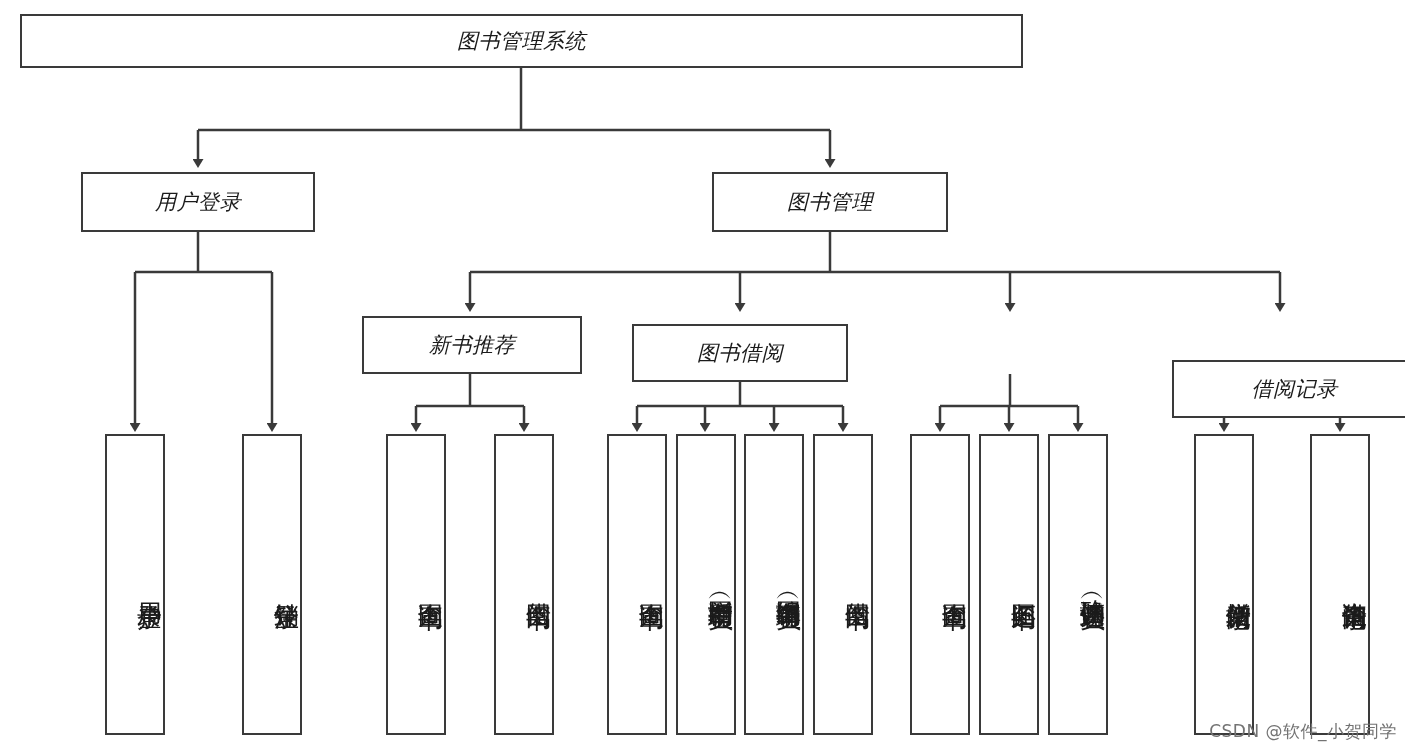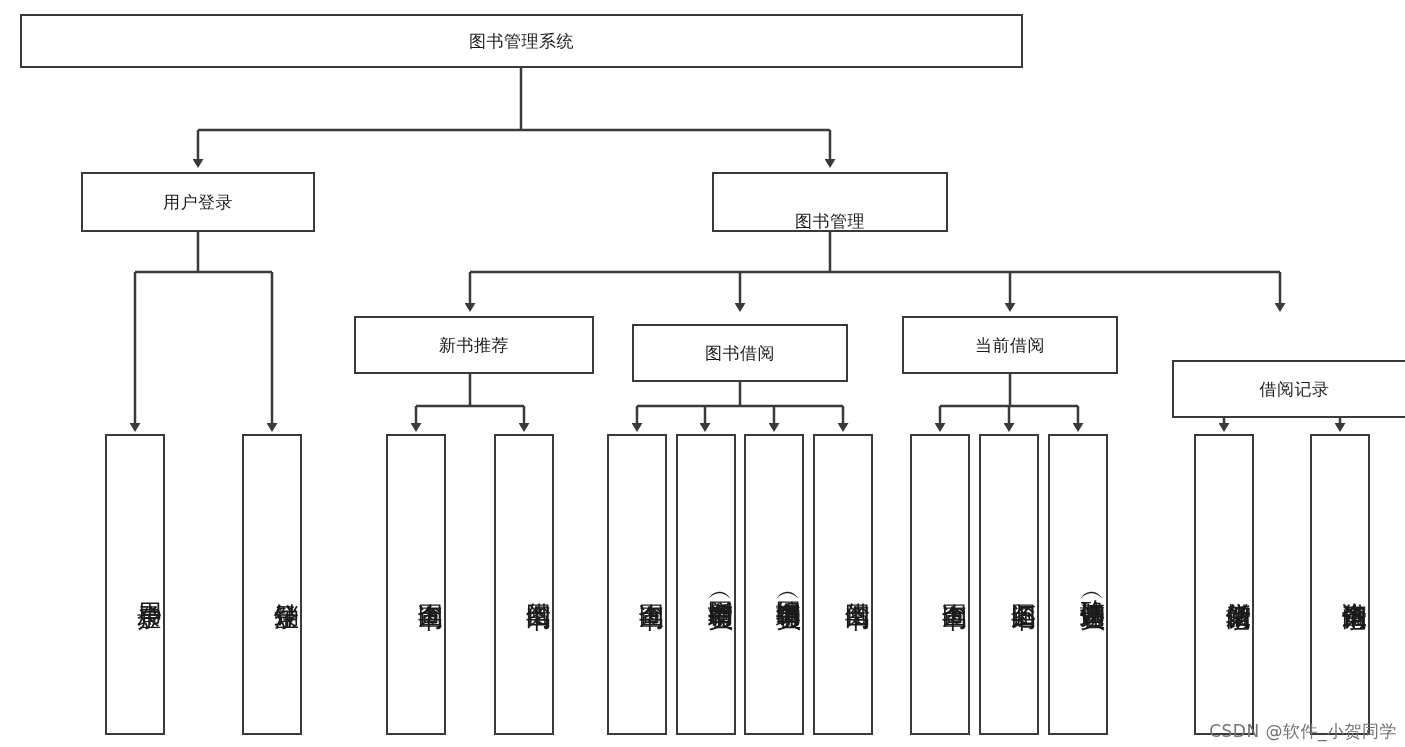--- a/index.html
+++ b/index.html
@@ -30,22 +30,23 @@
     box-sizing: border-box;
     border: 2px solid #3a3a3a;
     background: #ffffff;
     display: flex;
     align-items: center;
     justify-content: center;
     color: #1b1b1b;
     line-height: 1.08;
   }
   .node.h {
-    font-size: 17px;
+    font-size: 21px;
     letter-spacing: 0.5px;
+    font-style: italic;
   }
   .node.v {
     writing-mode: vertical-rl;
     text-orientation: upright;
     font-size: 25px;
     letter-spacing: 1px;
     padding: 6px 0;
     align-items: flex-start;
     justify-content: center;
   }
@@ -121,32 +122,29 @@
     </g>
   </svg>
 
   <div class="node h" style="left:20px; top:14px; width:1003px; height:54px;">
     <span class="node-label">图书管理系统</span>
   </div>
 
   <div class="node h" style="left:81px; top:172px; width:234px; height:60px;">
     <span class="node-label">用户登录</span>
   </div>
-  <div class="node h" style="left:712px; top:172px; width:236px; height:60px;align-items:flex-end;">
+  <div class="node h" style="left:712px; top:172px; width:236px; height:60px;">
     <span class="node-label">图书管理</span>
   </div>
 
-  <div class="node h" style="left:354px; top:316px; width:240px; height:58px;">
+  <div class="node h" style="left:362px; top:316px; width:220px; height:58px;">
     <span class="node-label">新书推荐</span>
   </div>
   <div class="node h" style="left:632px; top:316px; width:216px; height:58px;margin-top:8px;">
     <span class="node-label">图书借阅</span>
-  </div>
-  <div class="node h" style="left:902px; top:316px; width:216px; height:58px;">
-    <span class="node-label">当前借阅</span>
   </div>
   <div class="node h" style="left:1172px; top:316px; width:245px; height:58px;margin-top:44px;">
     <span class="node-label">借阅记录</span>
   </div>
 
   <div class="node v" style="left:105px; top:434px; width:60px; height:301px;">
     <span class="node-label">用户登录</span>
   </div>
   <div class="node v" style="left:242px; top:434px; width:60px; height:301px;">
     <span class="node-label">注销登录</span>

